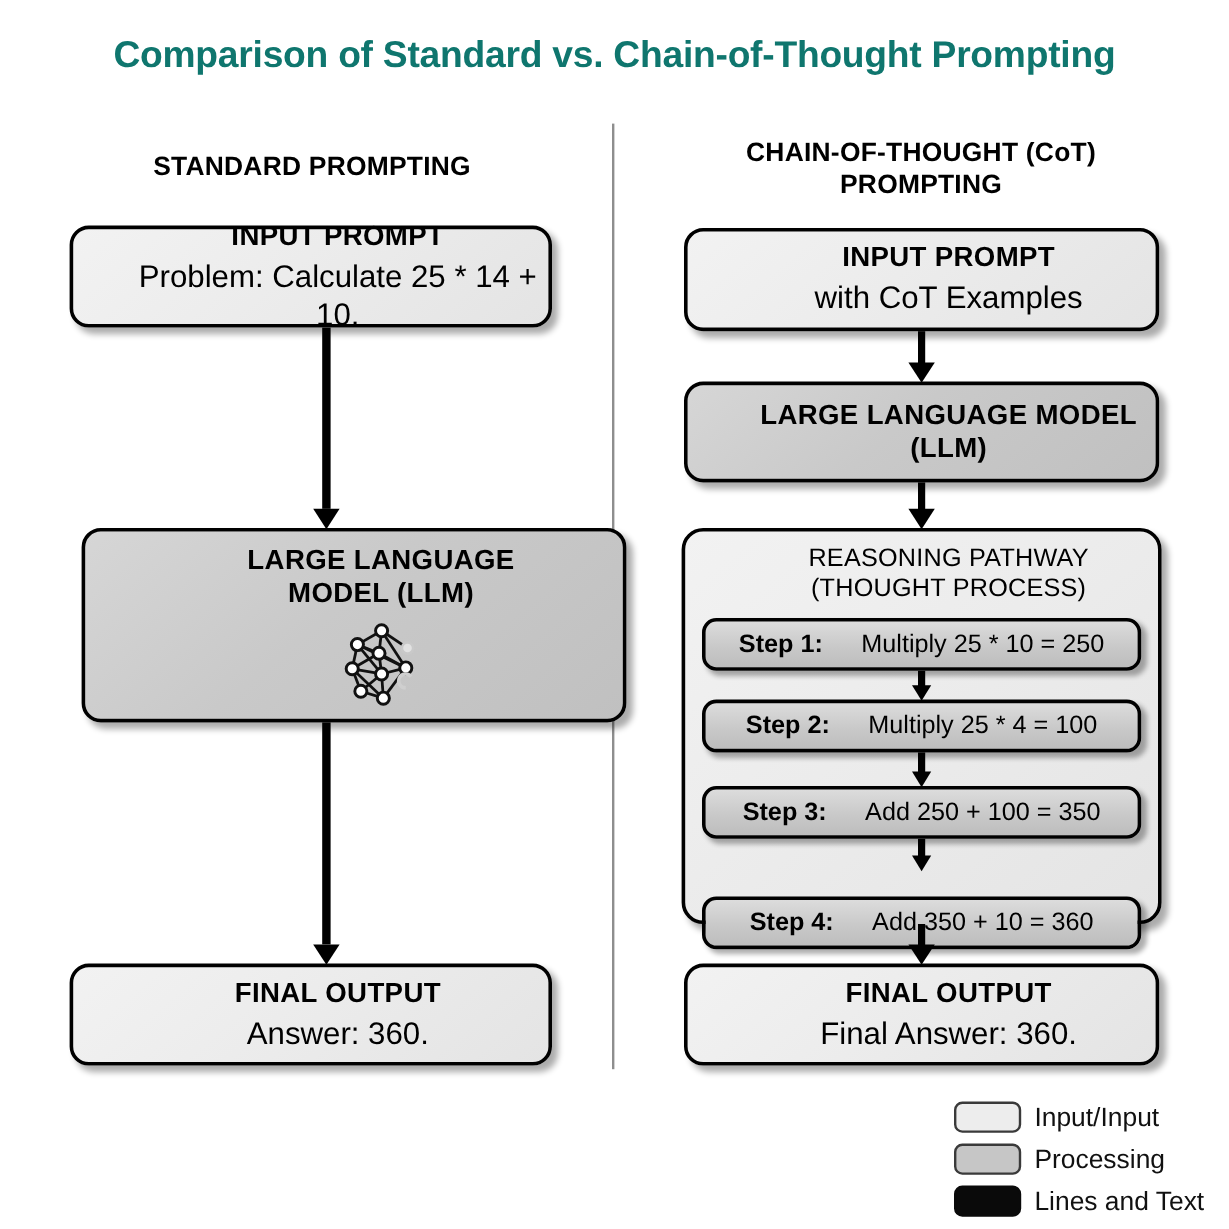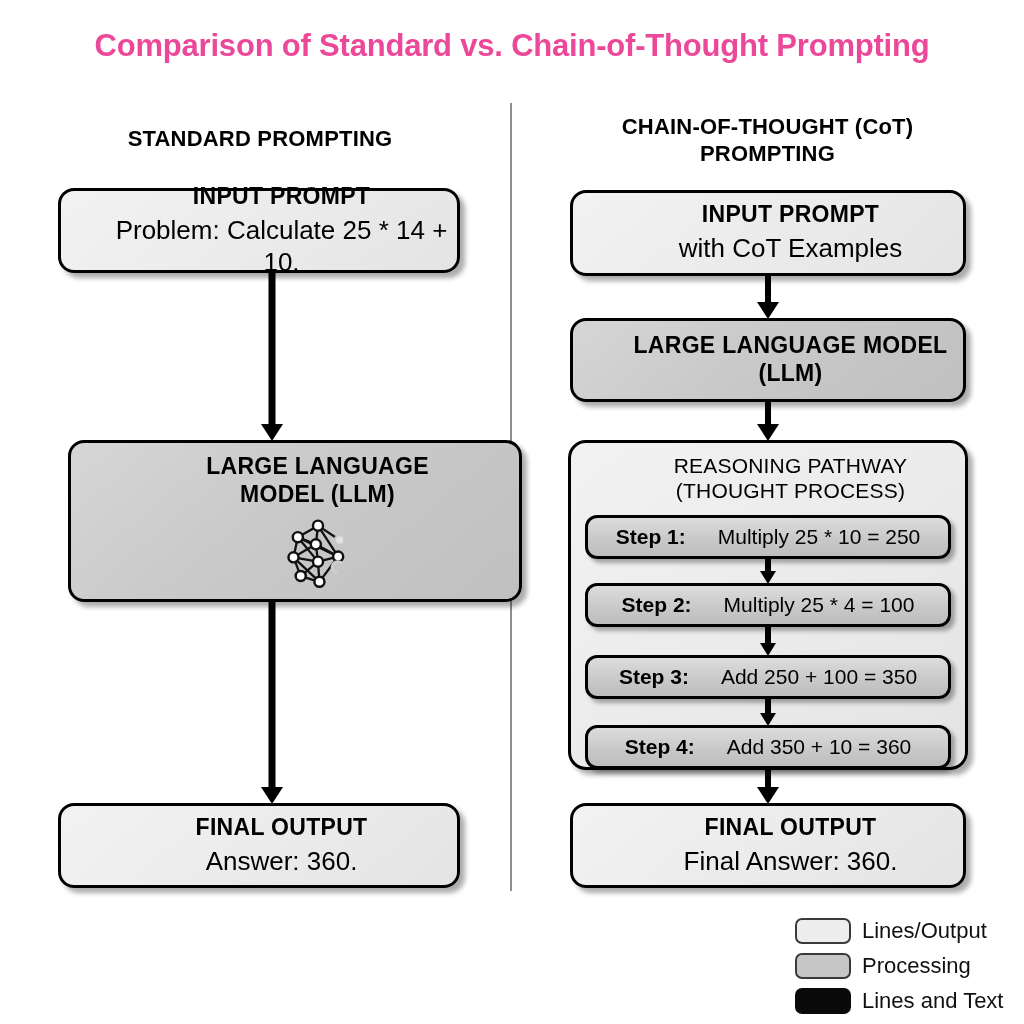--- a/index.html
+++ b/index.html
@@ -8,21 +8,21 @@
     background: #ffffff;
     font-family: "Liberation Sans", sans-serif;
     overflow: hidden;
   }
   #canvas { position: relative; width: 1024px; height: 1024px; }
 
   
   .title {
     position: absolute; left: 0; top: 28px; width: 1024px;
     text-align: center;
-    font-size: 31px; font-weight: bold; color: #ec4899;
+    font-size: 31px; font-weight: bold; color: #0f766e;
     letter-spacing: -0.2px;
   }
 
   
   .col-header {
     position: absolute;
     text-align: center;
     font-size: 22px; font-weight: bold; color: #000;
     line-height: 1.22;
     letter-spacing: 0.2px;
@@ -97,21 +97,21 @@
     border-radius: 12px;
     background: linear-gradient(180deg, #dcdcdc 0%, #c9c9c9 55%, #bdbdbd 100%);
     box-shadow: 4px 4px 4px rgba(0,0,0,0.32);
     display: flex; align-items: center; justify-content: center;
     font-size: 21px; color: #000; white-space: nowrap; gap: 26px;
   }
   .step b { font-weight: bold; margin-right: 6px; }
   #step-1 { top: 515px; }
   #step-2 { top: 583px; }
   #step-3 { top: 655px; }
-  #step-4 { top: 725px; text-align: right; }
+  #step-4 { top: 747px; text-align: right; }
 
   
   .arrow { position: absolute; }
   .arrow .shaft {
     position: absolute; left: 50%; top: 0;
     transform: translateX(-50%);
     background: #000;
   }
   .arrow .head {
     position: absolute; left: 50%; bottom: 0;
@@ -302,21 +302,21 @@
   </div>
 
   <div class="node io" id="R-output">
     <div class="line1">FINAL OUTPUT</div>
     <div class="line2">Final Answer: 360.</div>
   </div>
 
   <div id="legend">
     <div class="legend-row">
       <div class="legend-swatch sw-io"></div>
-      <div class="legend-label">Lines/Output</div>
+      <div class="legend-label">Input/Input</div>
     </div>
     <div class="legend-row">
       <div class="legend-swatch sw-proc"></div>
       <div class="legend-label">Processing</div>
     </div>
     <div class="legend-row">
       <div class="legend-swatch sw-line"></div>
       <div class="legend-label">Lines and Text</div>
     </div>
   </div>

